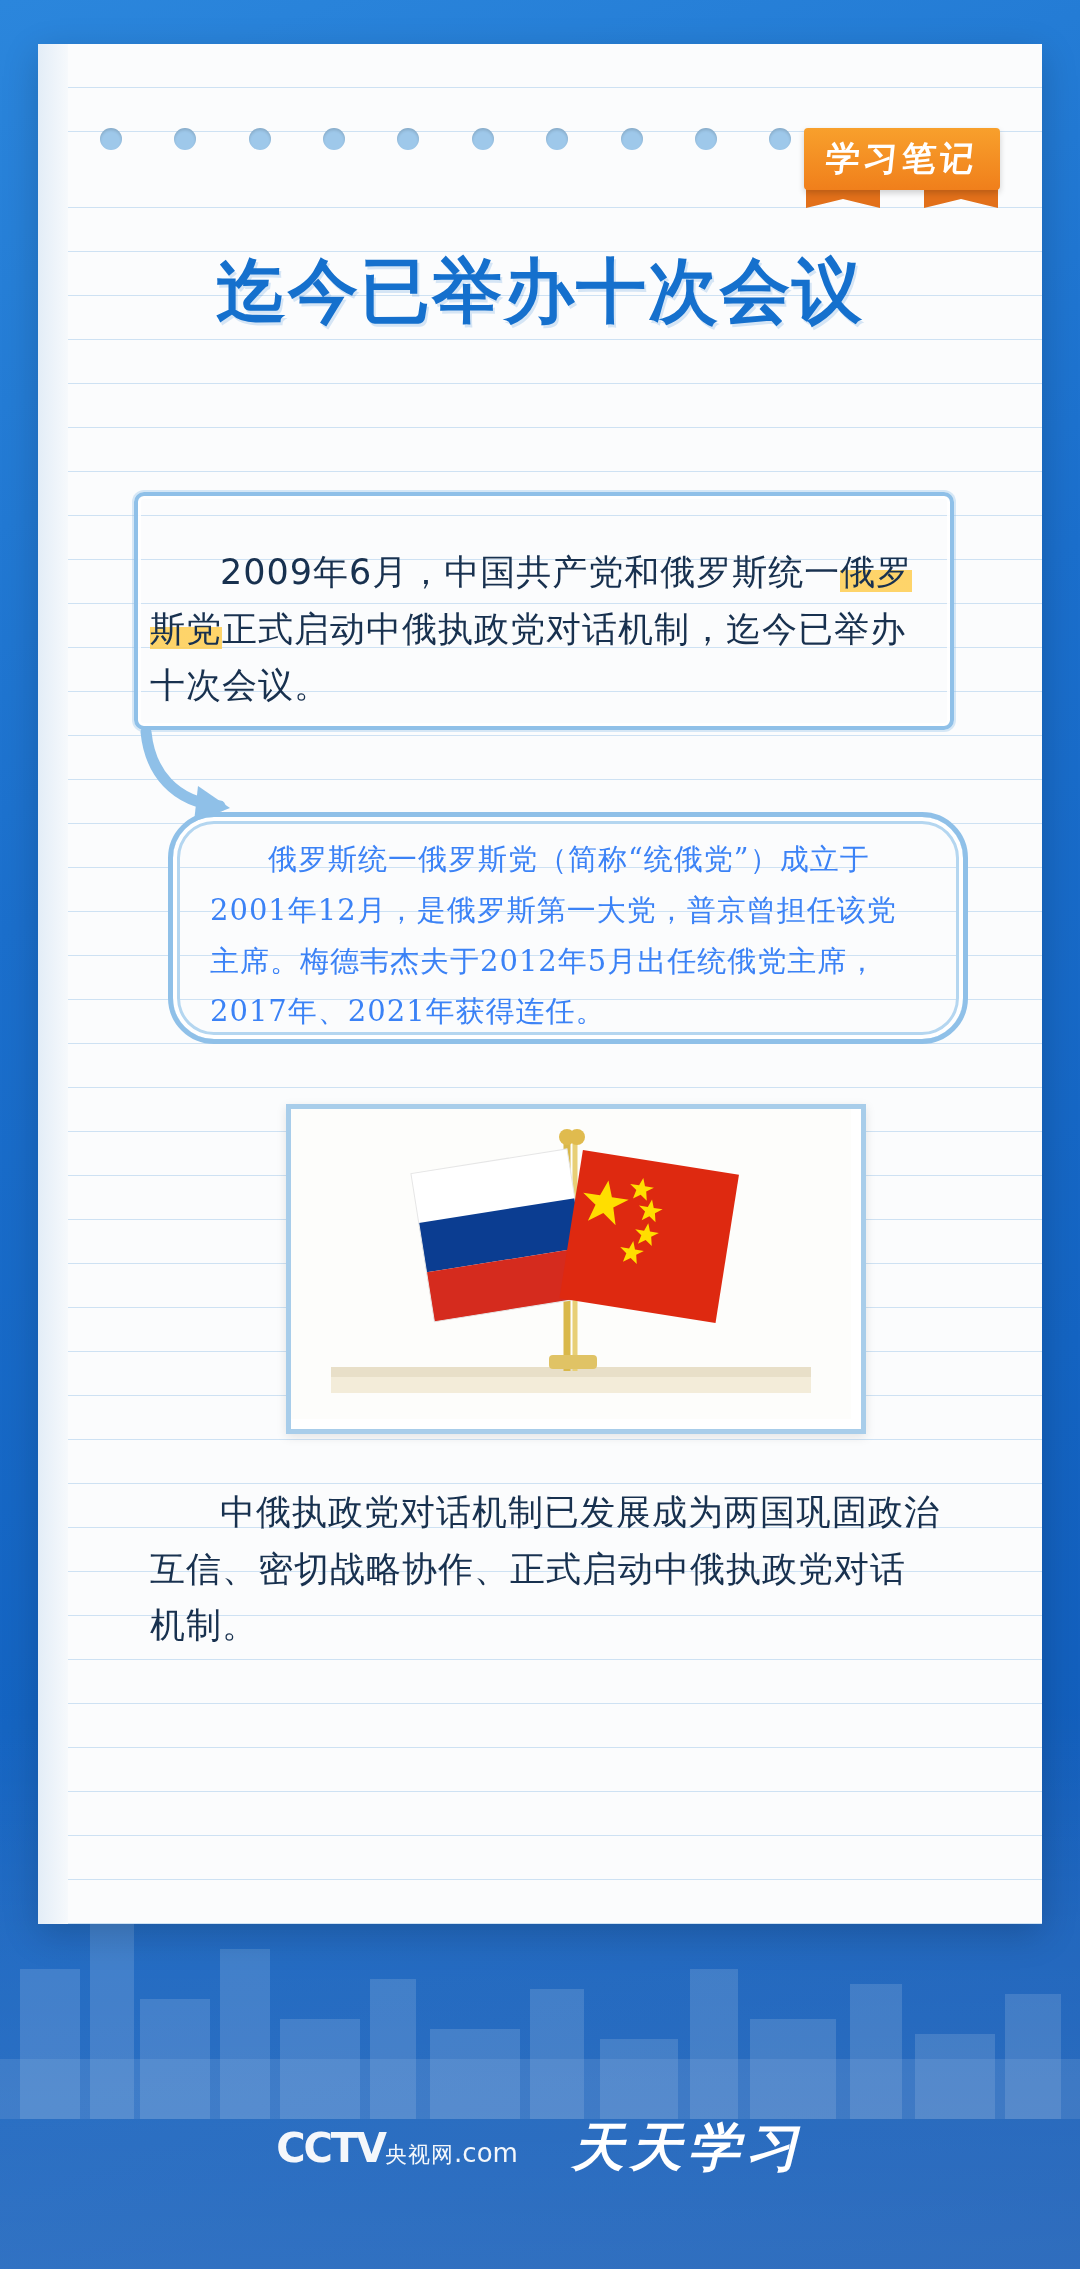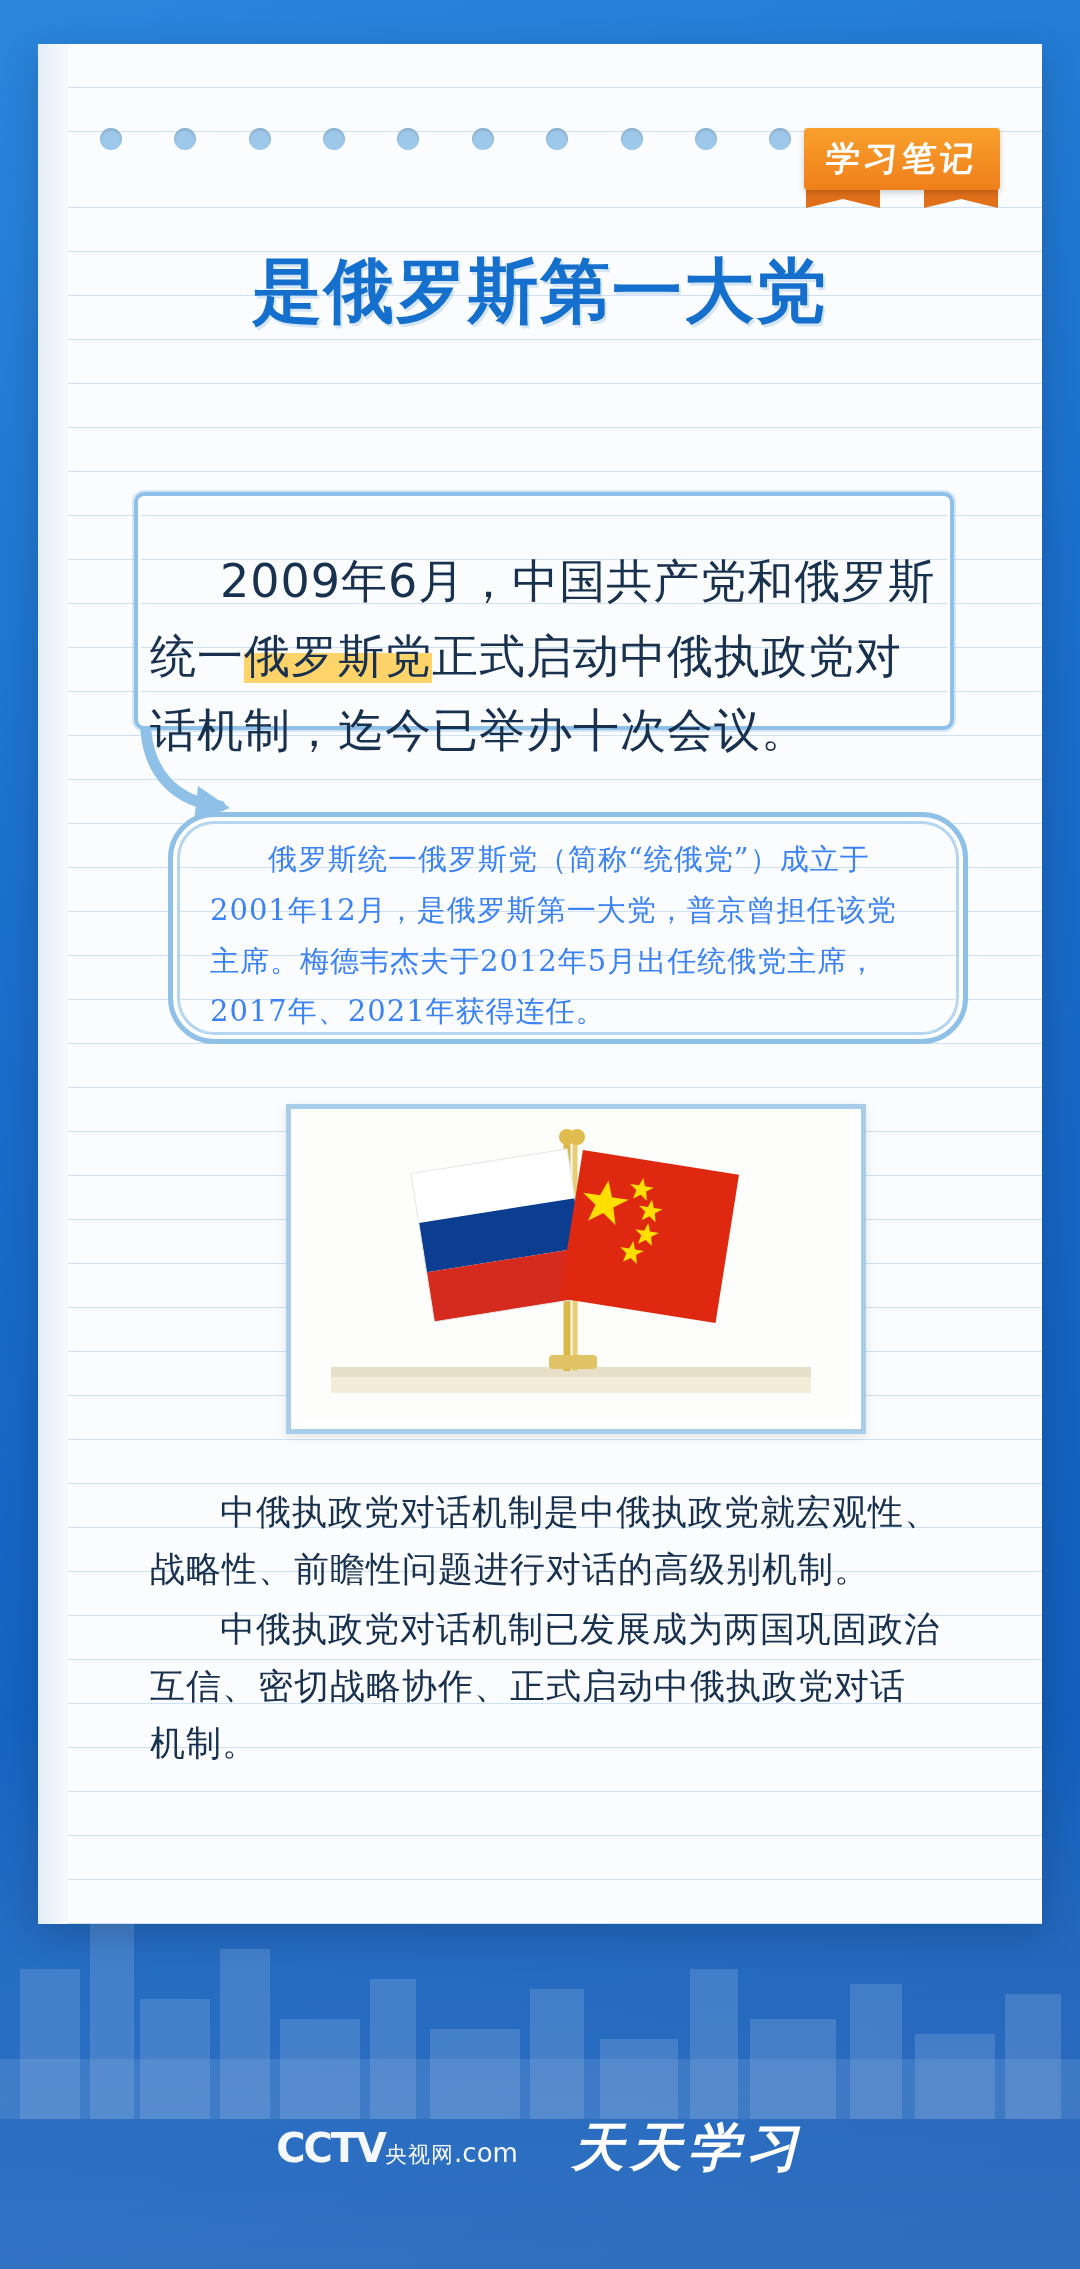--- a/index.html
+++ b/index.html
@@ -152,21 +152,21 @@
     border-radius: 10px;
     box-shadow: inset 0 0 0 3px rgba(255,255,255,0.9), 0 0 0 2px rgba(143,192,232,0.35);
   }
   .para1 {
     position: absolute;
     left: 112px;
     top: 500px;
     width: 786px;
     font-family: "DejaVu Sans", sans-serif;
     color: #18314f;
-    font-size: 46px;
+    font-size: 35px;
     line-height: 1.62;
     text-indent: 70px;
     letter-spacing: 1px;
   }
   .hl {
     background: linear-gradient(180deg, rgba(255,214,102,0) 45%, rgba(255,205,80,0.85) 45%, rgba(255,205,80,0.85) 100%);
   }
 
   
   .arrow {
@@ -321,21 +321,21 @@
 
   <div class="ribbon">
     <div class="ribbon-tail-l"></div>
     <div class="ribbon-tail-r"></div>
     <div class="ribbon-body">
       <span>学习笔记</span>
     </div>
   </div>
 
   <div class="title">
-    <div>是俄罗斯第一大党</div>
+    <div>迄今已举办十次会议</div>
   </div>
 
   <div class="sketch-box"></div>
   <div class="para1">
     <span>2009年6月，中国共产党和俄罗斯统一</span><span class="hl">俄罗斯党</span><span>正式启动中俄执政党对话机制，迄今已举办十次会议。</span>
   </div>
 
   <svg class="arrow" viewBox="0 0 110 110">
     <path d="M12 8 C 16 48, 40 78, 86 82" stroke="#8fc0e8" stroke-width="11" fill="none" stroke-linecap="round"></path>
     <path d="M64 62 L96 84 L60 98 Z" fill="#8fc0e8"></path>
@@ -373,21 +373,20 @@
           <polygon points="356,58 359,66 368,66 361,71 363,80 356,75 349,80 351,71 344,66 353,66" fill="#ffde00"></polygon>
           <polygon points="368,78 371,86 380,86 373,91 375,100 368,95 361,100 363,91 356,86 365,86" fill="#ffde00"></polygon>
           <polygon points="368,102 371,110 380,110 373,115 375,124 368,119 361,124 363,115 356,110 365,110" fill="#ffde00"></polygon>
           <polygon points="356,122 359,130 368,130 361,135 363,144 356,139 349,144 351,135 344,130 353,130" fill="#ffde00"></polygon>
         </g>
       </svg>
     </div>
   </div>
 
   <div class="para3">
-    <p>中俄执政党对话机制是中俄执政党就宏观性、战略性、前瞻性问题进行对话的高级别机制。</p>
     <p>中俄执政党对话机制已发展成为两国巩固政治互信、密切战略协作、正式启动中俄执政党对话机制。</p>
   </div>
 </div>
 
 <div class="footer">
   <div class="cctv-logo">
     <span class="cctv-mark">CCTV</span>
     <span class="cctv-cn">央视网</span>
     <span class="cctv-dom">.com</span>
   </div>

